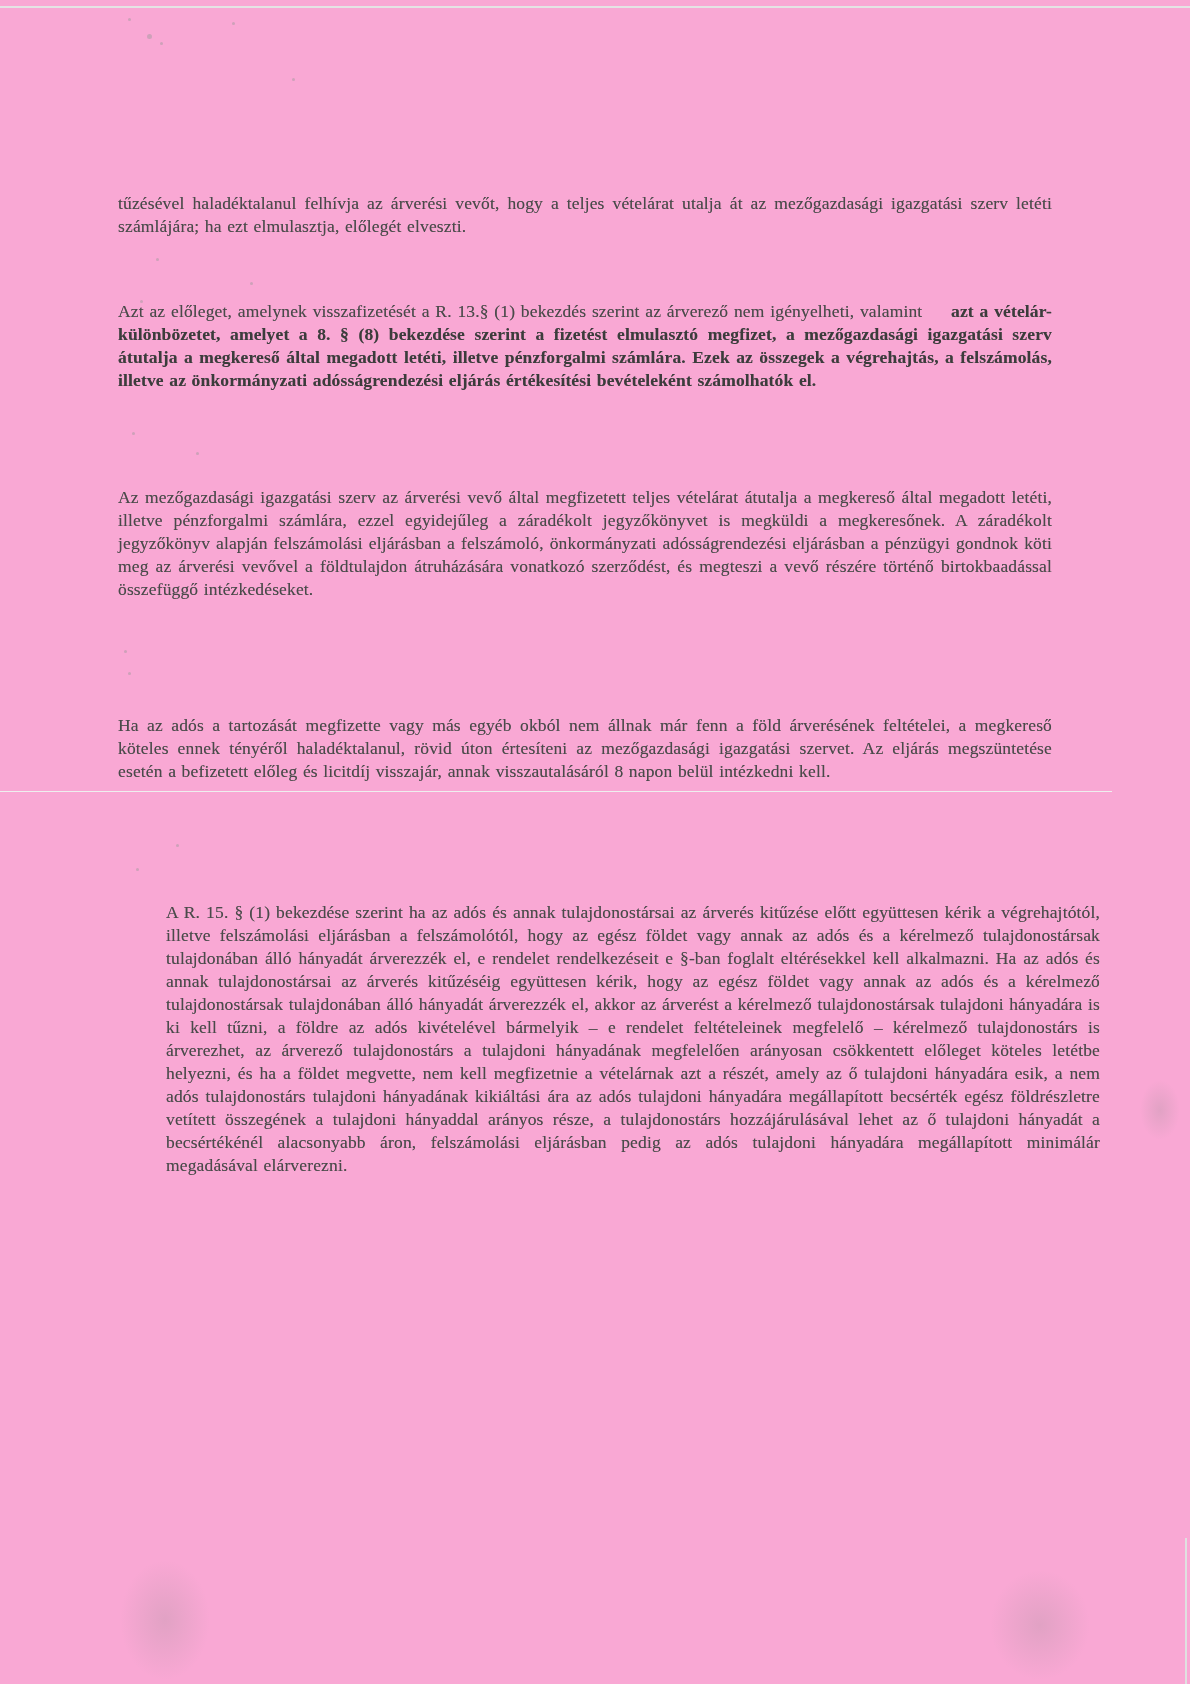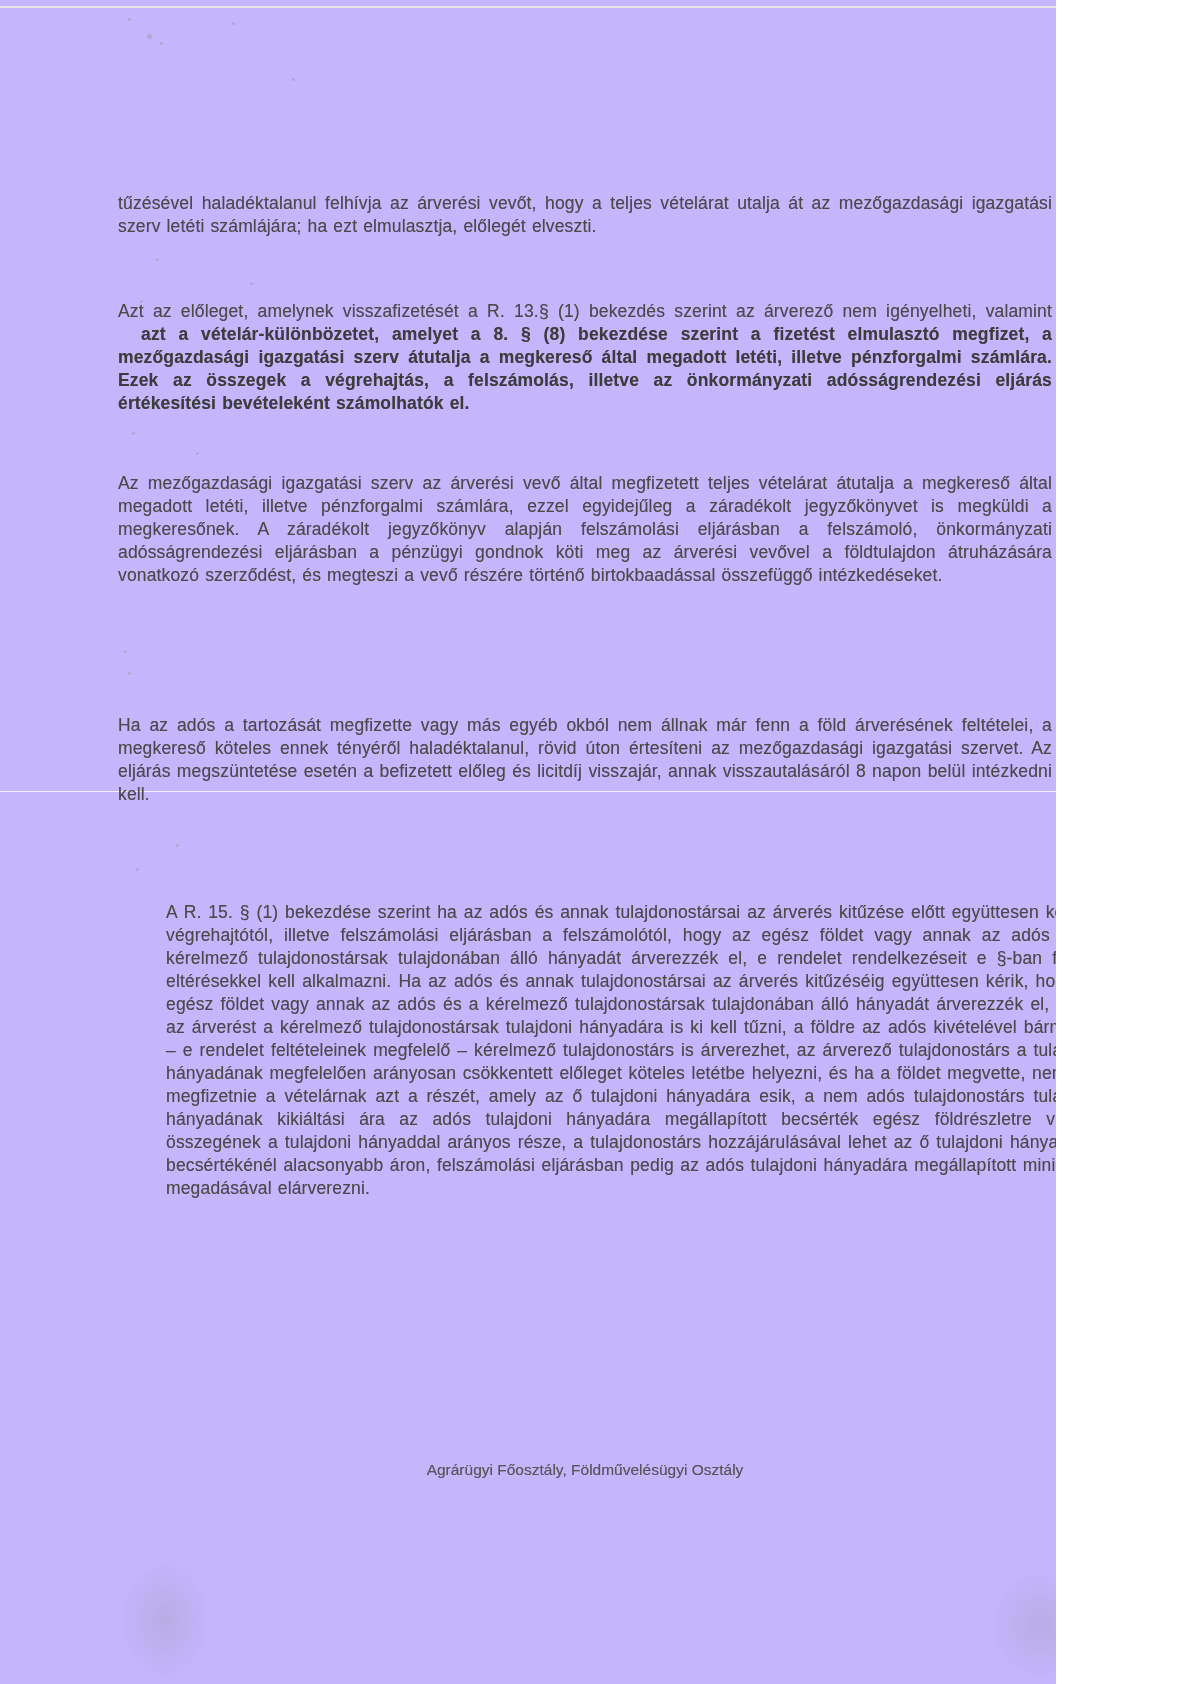--- a/index.html
+++ b/index.html
@@ -2,24 +2,24 @@
 <html><head>
 <meta charset="utf-8">
 <style>
   html, body {
     margin: 0;
     padding: 0;
     background: #ffffff;
   }
   .page {
     position: relative;
-    width: 1056px;
+    width: 1190px;
     height: 1684px;
-    background: #c4b5fd;
-    font-family: Liberation Sans, sans-serif;
+    background: #f9a8d4;
+    font-family: Liberation Serif, serif;
     color: #4a4a4a;
     overflow: hidden;
   }
   .para {
     position: absolute;
     left: 118px;
     width: 934px;
     margin: 0;
     font-size: 17.5px;
     line-height: 23px;
@@ -98,31 +98,28 @@
   <div class="artifact smudge" style="left:1140px; top:1080px; width:40px; height:60px;"></div>
 
   <p class="para" style="top:192px;">
     <span>tűzésével haladéktalanul felhívja az árverési vevőt, hogy a teljes vételárat utalja át az mezőgazdasági igazgatási szerv letéti számlájára; ha ezt elmulasztja, előlegét elveszti.</span>
   </p>
 
   <p class="para" style="top:300px;">
     <span>Azt az előleget, amelynek visszafizetését a R. 13.§ (1) bekezdés szerint az árverező nem igényelheti, valamint </span><span class="bold-run">azt a vételár-különbözetet, amelyet a 8. § (8) bekezdése szerint a fizetést elmulasztó megfizet, a mezőgazdasági igazgatási szerv átutalja a megkereső által megadott letéti, illetve pénzforgalmi számlára. Ezek az összegek a végrehajtás, a felszámolás, illetve az önkormányzati adósságrendezési eljárás értékesítési bevételeként számolhatók el.</span>
   </p>
 
-  <p class="para" style="top:472px;">
+  <p class="para" style="top:486px;">
     <span>Az mezőgazdasági igazgatási szerv az árverési vevő által megfizetett teljes vételárat átutalja a megkereső által megadott letéti, illetve pénzforgalmi számlára, ezzel egyidejűleg a záradékolt jegyzőkönyvet is megküldi a megkeresőnek. A záradékolt jegyzőkönyv alapján felszámolási eljárásban a felszámoló, önkormányzati adósságrendezési eljárásban a pénzügyi gondnok köti meg az árverési vevővel a földtulajdon átruházására vonatkozó szerződést, és megteszi a vevő részére történő birtokbaadással összefüggő intézkedéseket.</span>
   </p>
 
   <p class="para" style="top:714px;">
     <span>Ha az adós a tartozását megfizette vagy más egyéb okból nem állnak már fenn a föld árverésének feltételei, a megkereső köteles ennek tényéről haladéktalanul, rövid úton értesíteni az mezőgazdasági igazgatási szervet. Az eljárás megszüntetése esetén a befizetett előleg és licitdíj visszajár, annak visszautalásáról 8 napon belül intézkedni kell.</span>
   </p>
 
   <p class="para" style="top:901px;margin-left:48px;">
     <span>A R. 15. § (1) bekezdése szerint ha az adós és annak tulajdonostársai az árverés kitűzése előtt együttesen kérik a végrehajtótól, illetve felszámolási eljárásban a felszámolótól, hogy az egész földet vagy annak az adós és a kérelmező tulajdonostársak tulajdonában álló hányadát árverezzék el, e rendelet rendelkezéseit e §-ban foglalt eltérésekkel kell alkalmazni. Ha az adós és annak tulajdonostársai az árverés kitűzéséig együttesen kérik, hogy az egész földet vagy annak az adós és a kérelmező tulajdonostársak tulajdonában álló hányadát árverezzék el, akkor az árverést a kérelmező tulajdonostársak tulajdoni hányadára is ki kell tűzni, a földre az adós kivételével bármelyik – e rendelet feltételeinek megfelelő – kérelmező tulajdonostárs is árverezhet, az árverező tulajdonostárs a tulajdoni hányadának megfelelően arányosan csökkentett előleget köteles letétbe helyezni, és ha a földet megvette, nem kell megfizetnie a vételárnak azt a részét, amely az ő tulajdoni hányadára esik, a nem adós tulajdonostárs tulajdoni hányadának kikiáltási ára az adós tulajdoni hányadára megállapított becsérték egész földrészletre vetített összegének a tulajdoni hányaddal arányos része, a tulajdonostárs hozzájárulásával lehet az ő tulajdoni hányadát a becsértékénél alacsonyabb áron, felszámolási eljárásban pedig az adós tulajdoni hányadára megállapított minimálár megadásával elárverezni.</span>
   </p>
 
   <div class="footer" style="top:1458px;">
-    <p class="footer-line">
-      <span>Agrárügyi Főosztály, Földművelésügyi Osztály</span>
-    </p>
   </div>
 
 </div>
 
 </body></html>

